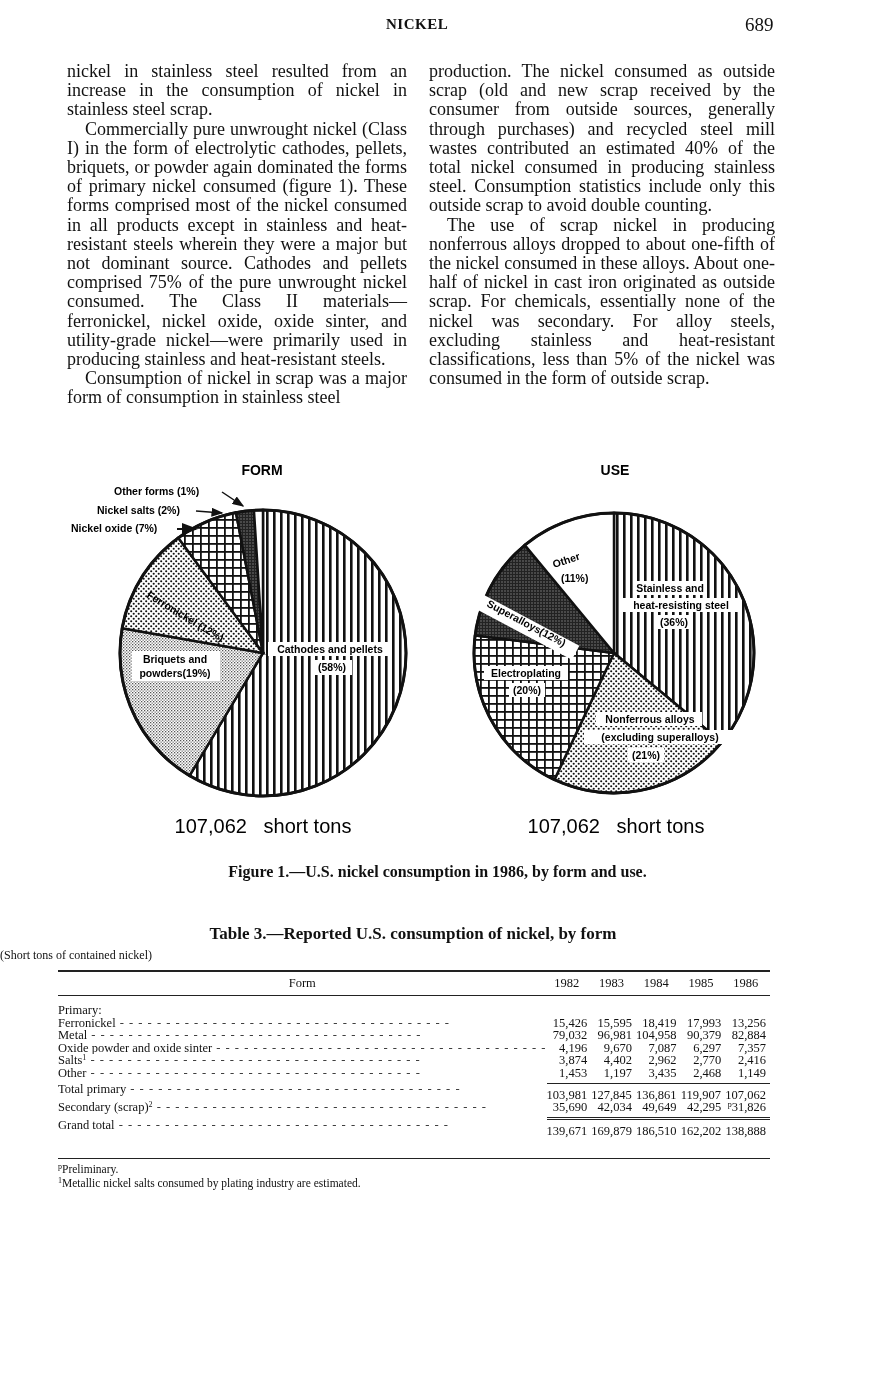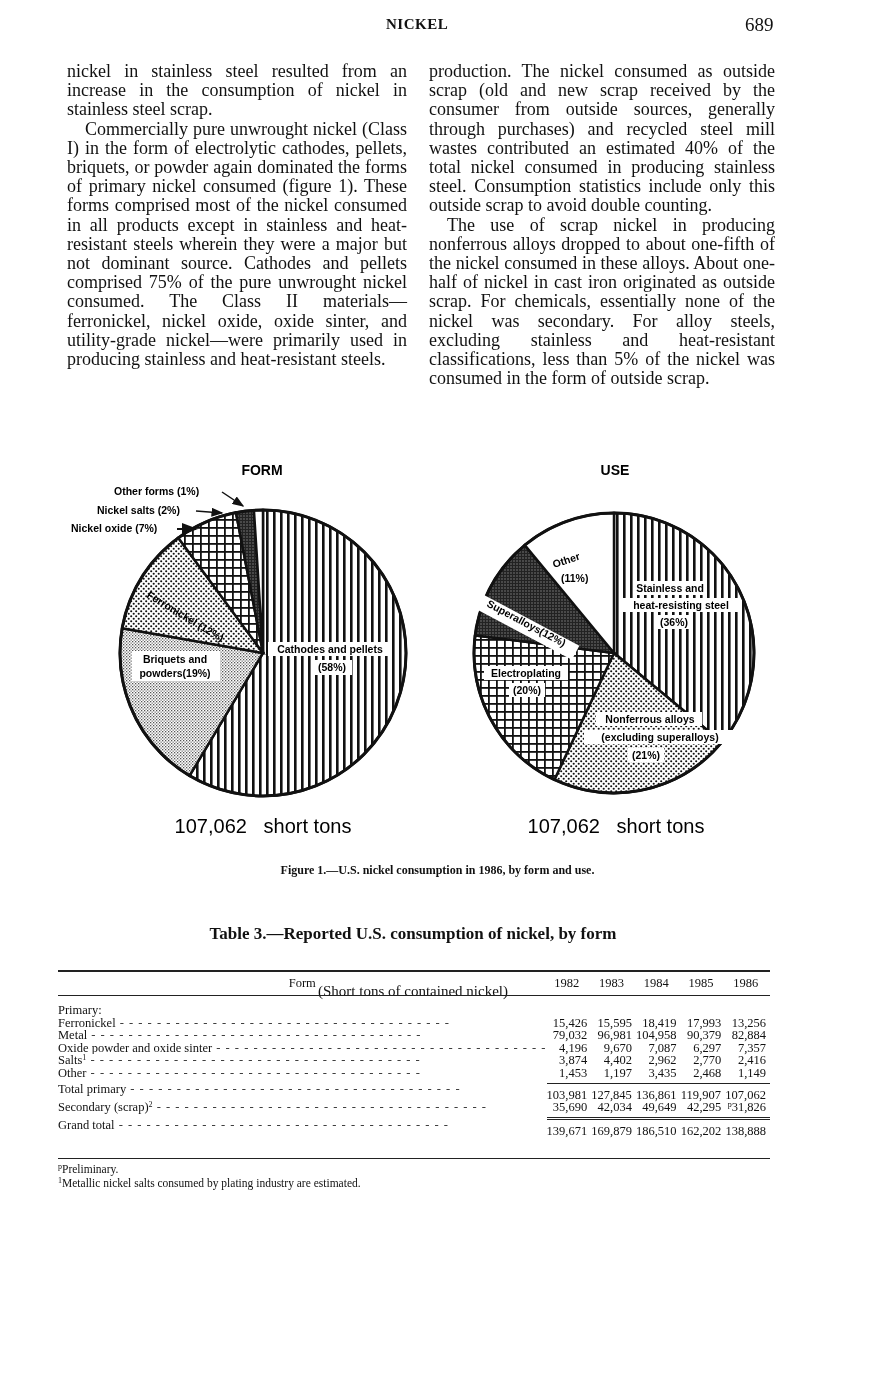--- a/index.html
+++ b/index.html
@@ -13,23 +13,23 @@
   .col.right { left: 429px; width: 346px; }
   .col p { margin: 0; text-indent: 0; }
   .col p.indent { text-indent: 18px; margin-top: 0; }
   .col p.noindent { text-indent: 0; }
   .figure { position: absolute; top: 455px; left: 0; width: 875px; height: 400px; }
   .figure svg { position: absolute; left: 0; top: 0; }
   .chart-title { font-family: "Liberation Sans", "DejaVu Sans", sans-serif; font-weight: bold; font-size: 14px; }
   .pie-label { font-family: "Liberation Sans", "DejaVu Sans", sans-serif; font-weight: bold; font-size: 10.5px; }
   .pie-total { font-family: "Liberation Sans", "DejaVu Sans", sans-serif; font-size: 20px; }
   .fig-caption { position: absolute; top: 863px; left: 0; width: 875px; text-align: center;
-                 font-weight: bold; font-size: 12px; }
+                 font-weight: bold; font-size: 16px; }
   .table-title { position: absolute; top: 924px; left: 0; width: 826px; text-align: center; font-weight: bold; font-size: 17px; }
-  .table-subtitle { position: absolute; top: 948px; left: 0; width: 826px; text-align: center; font-size: 15px; margin-top: 35px; }
+  .table-subtitle { position: absolute; top: 948px; left: 0; width: 826px; font-size: 12px; }
   .data-table { position: absolute; top: 970px; left: 58px; width: 712px; border-collapse: collapse; font-size: 12.5px; }
   .data-table th { font-weight: normal; padding: 4px 0 4px 0; border-top: 2px solid #222; border-bottom: 1.5px solid #222; }
   .data-table td { padding: 0; line-height: 12.5px; vertical-align: top; }
   .data-table th.form-col { text-align: center; width: 350px; }
   .data-table th.num, .data-table td.num { text-align: right; padding-right: 4px; }
   .data-table th.num { text-align: center; }
   .lbl { white-space: nowrap; overflow: hidden; }
   .lbl .leader { color: #333; letter-spacing: 1px; }
   .rule-top td.num { border-top: 1.5px solid #222; padding-top: 5px; text-align: center; }
   .rule-double td.num { border-top: 3px double #222; padding-top: 5px; }
@@ -43,20 +43,21 @@
 <body>
 
 <div class="running-head">
   <span class="title">NICKEL</span>
   <span class="pageno">689</span>
 </div>
 
 <div class="col left">
   <p class="noindent">nickel in stainless steel resulted from an increase in the consumption of nickel in stainless steel scrap.</p>
   <p class="indent">Commercially pure unwrought nickel (Class I) in the form of electrolytic cathodes, pellets, briquets, or powder again dominated the forms of primary nickel consumed (figure 1). These forms comprised most of the nickel consumed in all products except in stainless and heat-resistant steels wherein they were a major but not dominant source. Cathodes and pellets comprised 75% of the pure unwrought nickel consumed. The Class II materials—ferronickel, nickel oxide, oxide sinter, and utility-grade nickel—were primarily used in producing stainless and heat-resistant steels.</p>
+  <p class="indent">Consumption of nickel in scrap was a major form of consumption in stainless steel</p>
 </div>
 <div class="col right">
   <p class="noindent">production. The nickel consumed as outside scrap (old and new scrap received by the consumer from outside sources, generally through purchases) and recycled steel mill wastes contributed an estimated 40% of the total nickel consumed in producing stainless steel. Consumption statistics include only this outside scrap to avoid double counting.</p>
   <p class="indent">The use of scrap nickel in producing nonferrous alloys dropped to about one-fifth of the nickel consumed in these alloys. About one-half of nickel in cast iron originated as outside scrap. For chemicals, essentially none of the nickel was secondary. For alloy steels, excluding stainless and heat-resistant classifications, less than 5% of the nickel was consumed in the form of outside scrap.</p>
 </div>
 
 <div class="figure">
   <svg id="fig-svg" width="875" height="400" viewBox="0 0 875 400">
     <defs>
       <pattern id="pat-vertical-lines" width="7" height="7" patternUnits="userSpaceOnUse">

